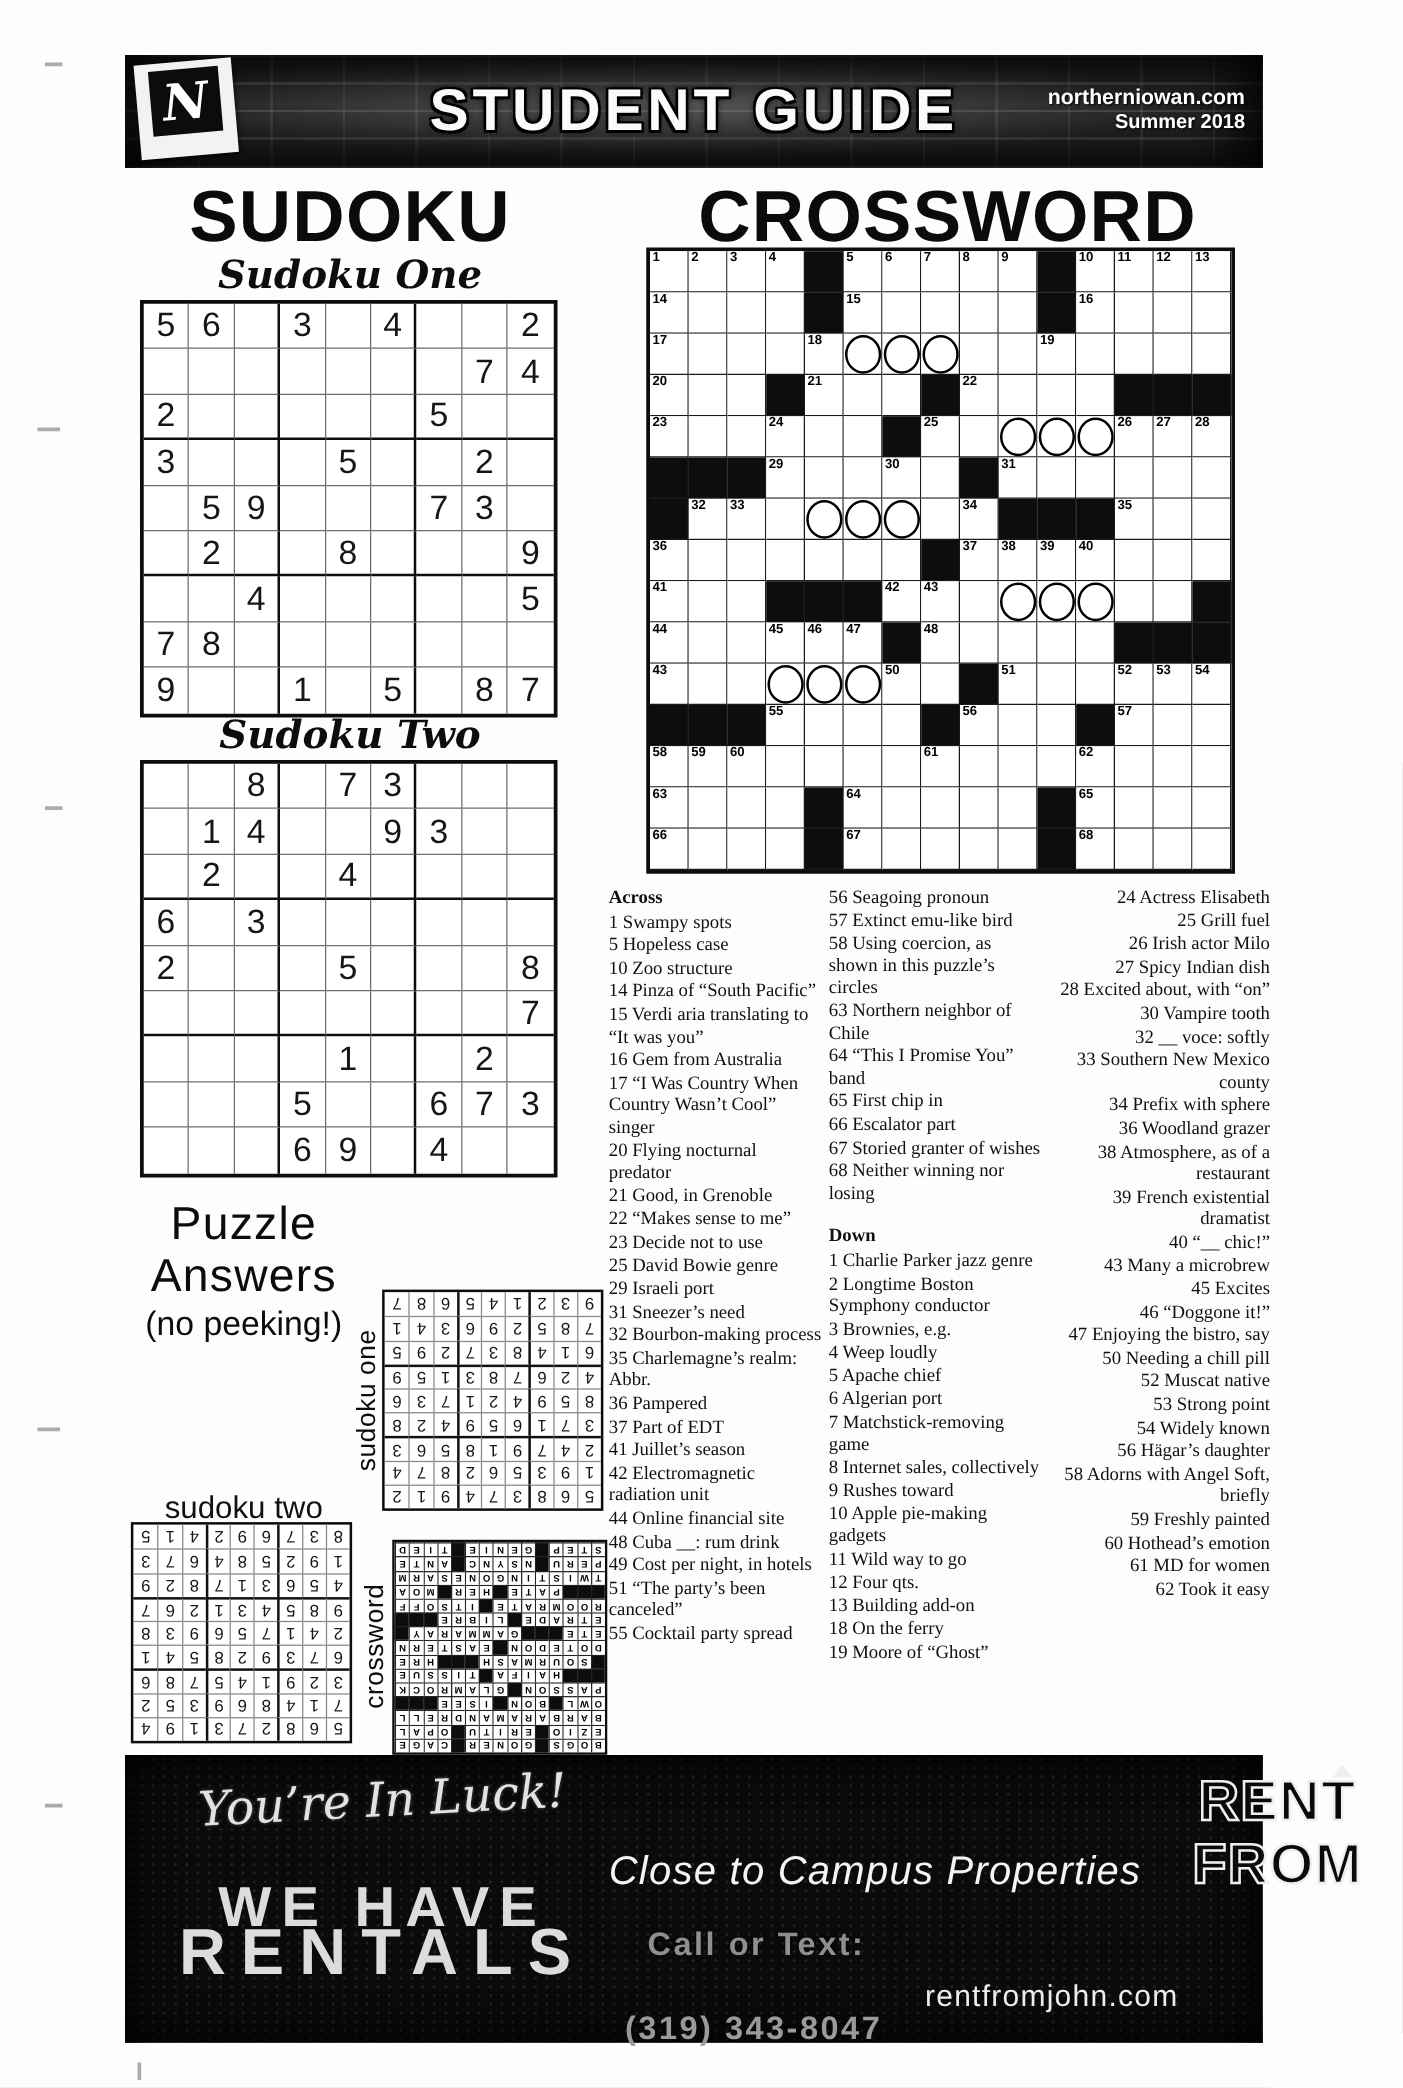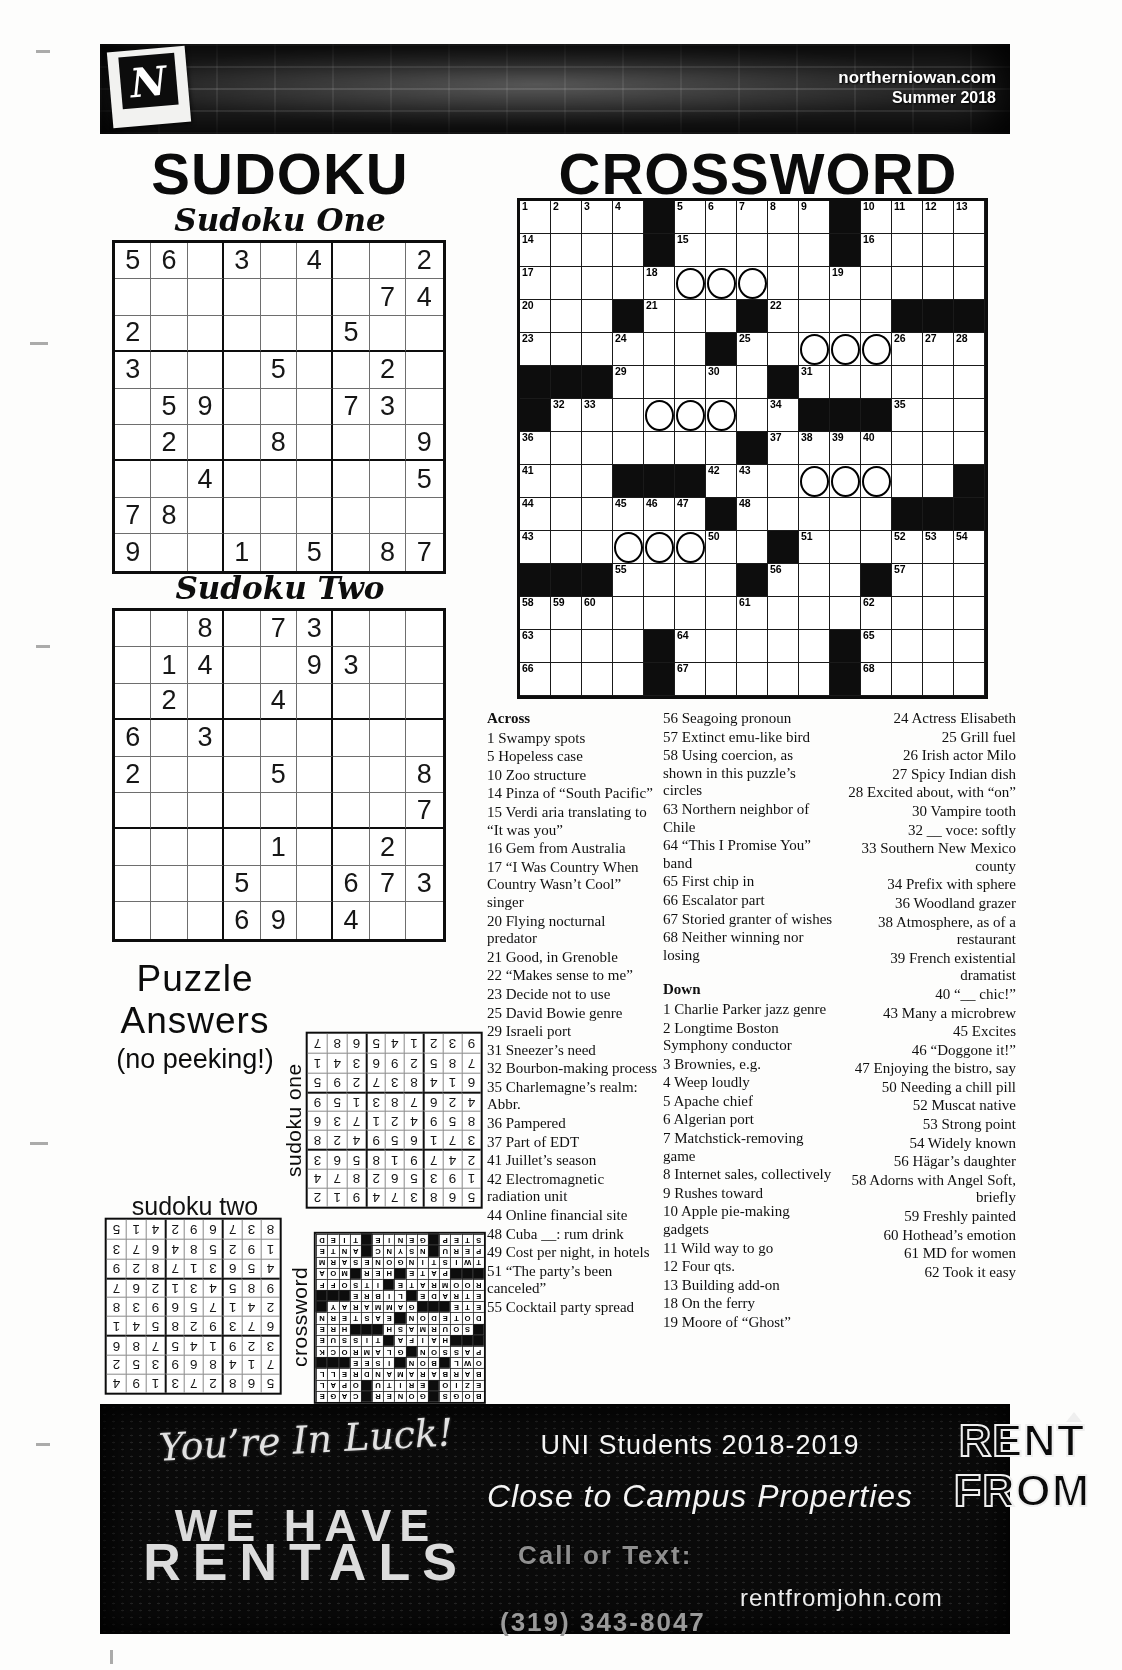--- a/index.html
+++ b/index.html
@@ -107,20 +107,21 @@
   <div class="mark abs" style="left:30px;top:342px;width:18px;height:3px;"></div>
   <div class="mark abs" style="left:36px;top:645px;width:14px;height:3px;"></div>
   <div class="mark abs" style="left:30px;top:1142px;width:18px;height:3px;"></div>
   <div class="mark abs" style="left:36px;top:1443px;width:14px;height:3px;"></div>
   <div class="mark abs" style="left:110px;top:1650px;width:3px;height:14px;"></div>
 
   <div id="banner" class="abs">
     <div id="polaroid" class="abs">
       <div id="polaroid-inner">N</div>
     </div>
+    <div id="banner-title" class="abs">STUDENT GUIDE</div>
     <div id="banner-right" class="abs">
       <div class="site">northerniowan.com</div>
       <div class="issue">Summer 2018</div>
     </div>
   </div>
 
   <div id="sudoku-title" class="abs big-title">SUDOKU</div>
   <div id="crossword-title" class="abs big-title">CROSSWORD</div>
 
   <div id="sudoku-one-title" class="abs script-title">Sudoku One</div>
@@ -1546,21 +1547,20 @@
       </div>
       <div class="xc">
         <span class="ltr">D</span>
       </div>
     </div>
 
   <div id="ad" class="abs">
     <div id="ad-tagline" class="abs">You’re In Luck!</div>
     <div id="ad-line1" class="abs">WE HAVE</div>
     <div id="ad-line2" class="abs">RENTALS</div>
-    <div id="ad-uni" class="abs">UNI Students 2018-2019</div>
     <div id="ad-close" class="abs">Close to Campus Properties</div>
     <div id="ad-call" class="abs">Call or Text:</div>
     <div id="ad-phone" class="abs">(319) 343-8047</div>
     <div id="ad-site" class="abs">rentfromjohn.com</div>
     <div id="house-icon" class="abs"></div>
     <div id="ad-brand" class="abs">
       <div>RENT</div>
       <div>FROM</div>
     </div>
   </div>

